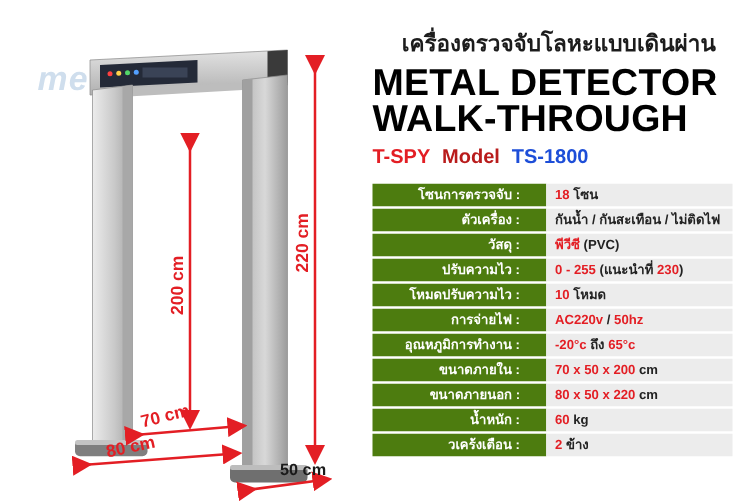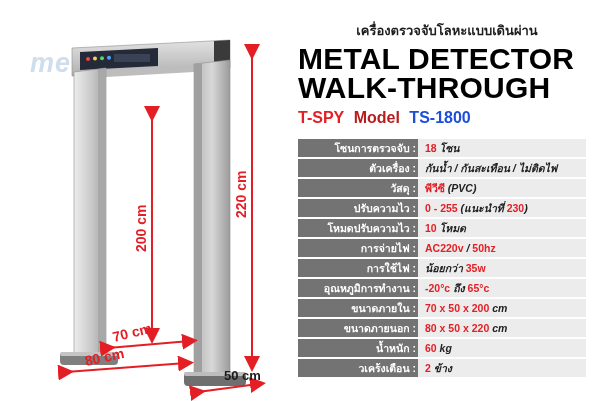--- a/index.html
+++ b/index.html
@@ -11,38 +11,38 @@
   .watermark{
     position:absolute;left:30px;top:50px;z-index:0;
     color:#cfdeed;font-weight:bold;font-style:italic;line-height:1;
     font-size:27px;letter-spacing:1px;user-select:none;
   }
   .watermark .wm2{font-size:20px;margin-left:44px;margin-top:2px;}
   .detector-svg{position:absolute;left:0;top:0;z-index:1;}
   
   .right-col{position:absolute;left:298px;top:20px;width:298px;z-index:2;}
   .subtitle{
-    text-align:center;font-weight:bold;font-size:13px;color:#1c1c1c;margin-bottom:3px;
+    text-align:center;font-weight:bold;font-size:18px;color:#1c1c1c;margin-bottom:3px;
   }
   .title{
     font-size:30px;font-weight:900;color:#000;line-height:0.98;letter-spacing:0.2px;
   }
   .model-line{margin-top:6px;font-size:16px;font-weight:800;}
   .model-line .brand{color:#e31e24;margin-right:5px;}
   .model-line .model-word{color:#b91c1c;margin-right:5px;font-weight:700;}
   .model-line .model-num{color:#1d4ed8;}
   .spec-table{margin-top:12px;display:flex;flex-direction:column;gap:2px;width:288px;}
   .spec-row{display:flex;height:18px;line-height:18px;font-size:10.5px;font-weight:700;}
   .spec-label{
-    width:118px;flex:none;background:#737373;color:#fff;
-    text-align:right;padding-right:2px;white-space:nowrap;
+    width:118px;flex:none;background:#4d7c0f;color:#fff;
+    text-align:right;padding-right:21px;white-space:nowrap;
   }
   .spec-value{flex:1;background:#ececec;padding-left:7px;color:#222;white-space:nowrap;}
   .seg-red{color:#e31e24;}
-  .seg-dark{color:#222;font-style:italic;}
+  .seg-dark{color:#222;}
   .dim-label{font-weight:bold;font-size:14px;fill:#e31e24;}
   .dim-label-dark{font-weight:bold;font-size:13px;fill:#1a1a1a;}
 </style>
 </head>
 <body>
 
 <div class="stage">
 
   <div class="watermark">
     <div>metaldekool</div>
@@ -138,24 +138,20 @@
         </div>
         <div class="spec-row">
           <div class="spec-label">โหมดปรับความไว :</div>
           <div class="spec-value"><span class="seg-red">10</span><span class="seg-dark"> โหมด</span></div>
         </div>
         <div class="spec-row">
           <div class="spec-label">การจ่ายไฟ :</div>
           <div class="spec-value"><span class="seg-red">AC220v</span><span class="seg-dark"> / </span><span class="seg-red">50hz</span></div>
         </div>
         <div class="spec-row">
-          <div class="spec-label">การใช้ไฟ :</div>
-          <div class="spec-value"><span class="seg-dark">น้อยกว่า </span><span class="seg-red">35w</span></div>
-        </div>
-        <div class="spec-row">
           <div class="spec-label">อุณหภูมิการทำงาน :</div>
           <div class="spec-value"><span class="seg-red">-20°c</span><span class="seg-dark"> ถึง </span><span class="seg-red">65°c</span></div>
         </div>
         <div class="spec-row">
           <div class="spec-label">ขนาดภายใน :</div>
           <div class="spec-value"><span class="seg-red">70 x 50 x 200</span><span class="seg-dark"> cm</span></div>
         </div>
         <div class="spec-row">
           <div class="spec-label">ขนาดภายนอก :</div>
           <div class="spec-value"><span class="seg-red">80 x 50 x 220</span><span class="seg-dark"> cm</span></div>

